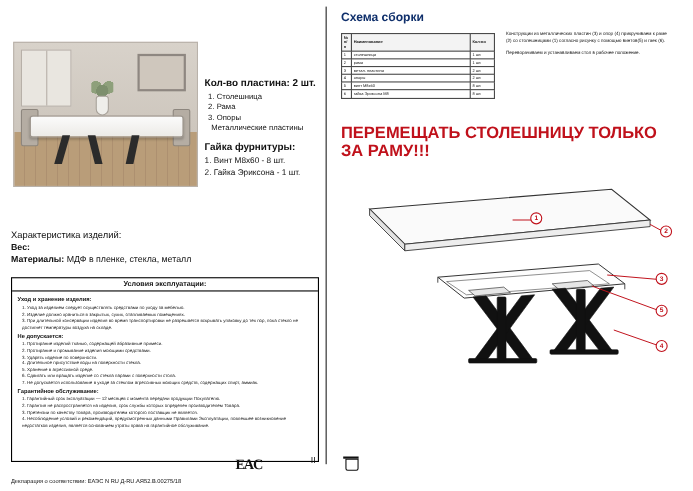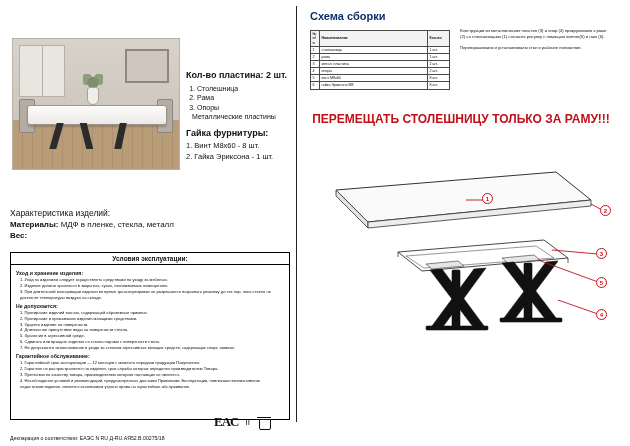--- a/index.html
+++ b/index.html
@@ -122,24 +122,24 @@
   .i-text { font-size: 4.1px; line-height: 1.45; margin: 1px 0 0 0; padding-left: 7px; }
   .i-text li { margin: 0; }
 
   
   .decl {
     position: absolute; left: 10px; bottom: 5px; width: 300px;
     font-size: 5.2px;
   }
   .marks {
     position: absolute; left: 214px; bottom: 16px;
-    display: flex; align-items: center; gap: 7px;
+    display: flex; align-items: flex-start; gap: 25px;
   }
   .eac { font-size: 13px; font-weight: bold; letter-spacing: -1px; font-family: "Liberation Serif", serif; }
-  .mark-sm { font-size: 8px; }
+  .mark-sm { font-size: 8px; margin-left: 19px; }
   .bin {
     width: 14px; height: 13px;
     position: relative;
   }
   .bin:before {
     content: ""; position: absolute; left: 2px; top: 3px; width: 10px; height: 9px;
     border: 1px solid #111; border-radius: 0 0 2px 2px;
   }
   .bin:after {
     content: ""; position: absolute; left: 0; top: 1px; width: 14px; height: 1.5px;
@@ -168,24 +168,23 @@
   .parts-table td.c-qty { width: 22px; }
 
   .r-note {
     position: absolute; left: 164px; top: 28px; width: 150px;
     font-size: 4.2px; line-height: 1.5;
   }
   .r-note p { margin: 0 0 4px 0; }
 
   .warning {
     position: absolute; left: 14px; top: 112px; width: 302px;
-    text-align: center;
     color: #c0111b;
     font-weight: bold;
-    font-size: 12px;
+    font-size: 15px;
   }
 
   
   .diagram { position: absolute; left: 10px; top: 130px; width: 310px; height: 270px; }
 
   .callout {
     position: absolute;
     width: 11px; height: 11px;
     border-radius: 50%;
     border: 1px solid #c0111b;
@@ -235,26 +234,26 @@
       <div class="furn-title">Гайка фурнитуры:</div>
       <ul class="furn-list">
         <li>1. Винт М8х60 - 8 шт.</li>
         <li>2. Гайка Эриксона - 1 шт.</li>
       </ul>
     </div>
 
     <div class="char-block">
       <div class="char-title">Характеристика изделий:</div>
       <div class="char-line">
+        <span>Вес:</span>
+        <span class="val"></span>
+      </div>
+      <div class="char-line">
         <span>Материалы:</span>
         <span class="val">МДФ в пленке, стекла, металл</span>
-      </div>
-      <div class="char-line">
-        <span>Вес:</span>
-        <span class="val"></span>
       </div>
     </div>
 
     <div class="instr">
       <div class="instr-head">Условия эксплуатации:</div>
       <div class="instr-body">
         <div class="i-sec-title">Уход и хранение изделия:</div>
         <ul class="i-text" style="list-style:none;padding-left:4px">
           <li>1. Уход за изделием следует осуществлять средствами по уходу за мебелью.</li>
           <li>2. Изделие должно храниться в закрытых, сухих, отапливаемых помещениях.</li>

